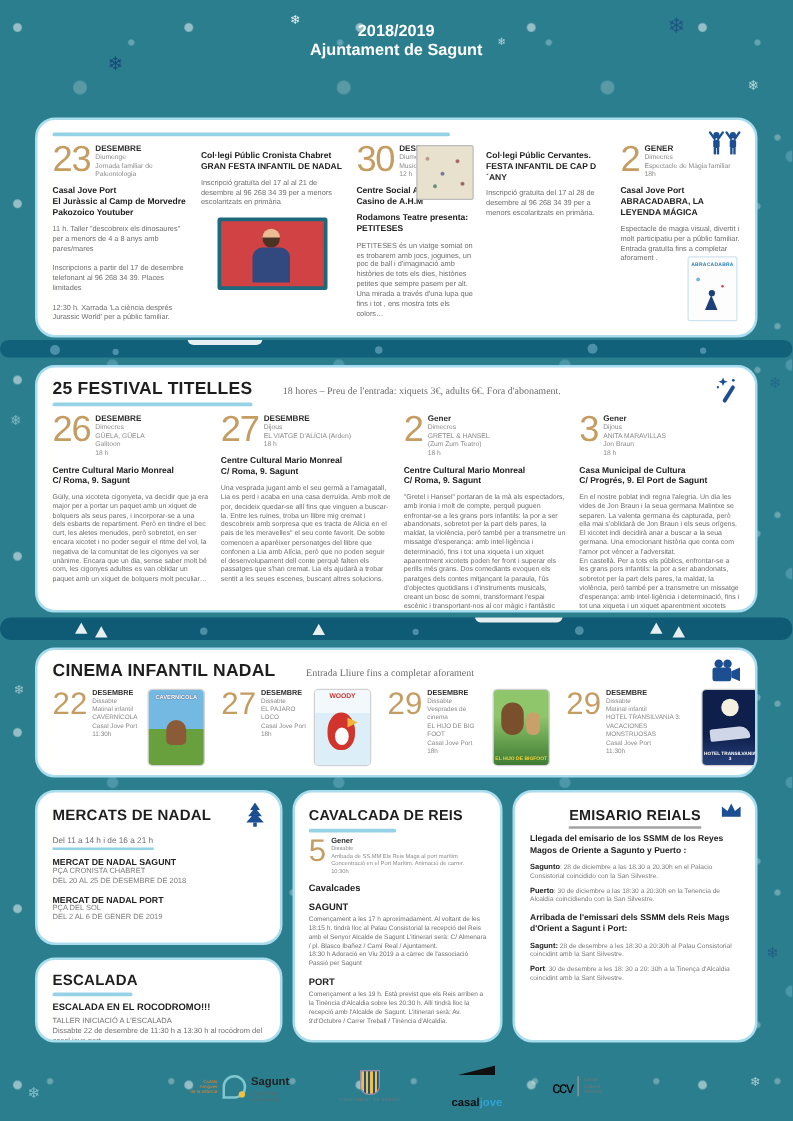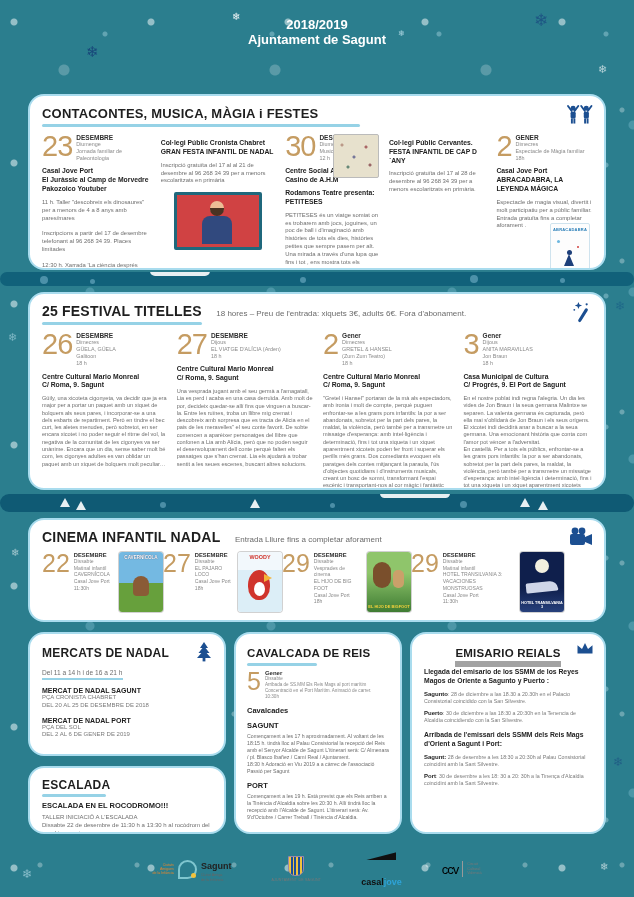--- a/index.html
+++ b/index.html
@@ -36,21 +36,21 @@
   .tree { position:absolute; width:0; height:0; border-left:5px solid transparent;
           border-right:5px solid transparent; border-bottom:9px solid #ffffff; opacity:.9; }
 
   
   .hdr { position:absolute; top:14px; left:0; width:634px; text-align:center; z-index:2; color:#fff; }
   .hdr-title { font-size:30px; font-weight:bold; letter-spacing:.5px; }
   .hdr-sub { font-size:13px; font-weight:bold; margin-top:3px; }
   .hdr-sub2 { font-size:13px; font-weight:bold; }
 
   .sec-title { font-size:13px; font-weight:bold; color:#1e1e1e; letter-spacing:.2px; display:inline-block; }
-  .sec-sub { font-size:8px; color:#6b6b6b; margin-left:10px; }
+  .sec-sub { font-size:8px; color:#6b6b6b; margin-left:20px;font-family:Liberation Serif, serif; }
   .ul { height:3px; background:#96d2e6; border-radius:2px; margin-top:2px; }
 
   .cols { display:flex; margin-top:7px; }
   .col { position:relative; }
   .ev-head { display:flex; align-items:flex-start; }
   .day { font-size:29px; line-height:.85; color:#c59c62; letter-spacing:-1px; flex:none; }
   .day-sm { font-size:25px; line-height:.9; color:#c59c62; flex:none; }
   .ev-head-r { margin-left:4px; min-width:0; }
   .month { font-size:6.5px; font-weight:bold; color:#2e2e2e; display:block; }
   .meta { font-size:5.4px; color:#8a8a8a; white-space:pre-line; line-height:1.32; display:block; }
@@ -156,21 +156,20 @@
 <span class="flake" style="left:613px;top:756px;font-size:12px;color:#1a4a80;opacity:.6">❄</span>
 <span class="flake" style="left:22px;top:868px;font-size:12px;color:#bfe3ee;opacity:.6">❄</span>
 <span class="flake" style="left:600px;top:862px;font-size:10px;color:#ffffff;opacity:.6">❄</span>
 
 <div class="hdr">
   <div class="hdr-sub">2018/2019</div>
   <div class="hdr-sub2">Ajuntament de Sagunt</div>
 </div>
 
 <div class="card" style="left:28px;top:94px;width:578px;height:176px;">
-  <span class="sec-title">CONTACONTES, MUSICA, MÀGIA i FESTES</span>
   <div class="ul" style="width:318px;"></div>
   <span class="icon-corner">
     <svg class="bluicon" width="30" height="22" viewBox="0 0 40 30">
       <g fill="none" stroke="#1c4f91" stroke-width="2.6" stroke-linecap="round">
         <line x1="5" y1="4" x2="10" y2="11"></line>
           <line x1="19" y1="4" x2="14" y2="11"></line>
         <line x1="23" y1="4" x2="28" y2="11"></line>
           <line x1="37" y1="4" x2="32" y2="11"></line>
       </g>
       <g fill="#1c4f91">
@@ -361,21 +360,21 @@
   <span class="sec-title" style="font-size:14px;">CINEMA INFANTIL NADAL</span>
   <span class="sec-sub">Entrada Lliure fins a completar aforament</span>
   <span class="icon-corner">
     <svg class="bluicon" width="26" height="20" viewBox="0 0 26 20">
       <circle cx="7" cy="4" r="3.4" fill="#1c4f91"></circle>
       <circle cx="14" cy="4" r="3.4" fill="#1c4f91"></circle>
       <rect x="2" y="7" width="15" height="11" rx="2" fill="#1c4f91"></rect>
       <polygon points="17,10 24,7 24,18 17,15" fill="#1c4f91"></polygon>
     </svg>
   </span>
-  <div class="cols" style="gap:0;margin-top:6px;">
+  <div class="cols" style="gap:14px;margin-top:6px;">
     <div class="cin-entry" style="gap:5px;">
       <div class="ev-head" style="width:72px;">
         <span class="day-sm">22</span>
         <span class="ev-head-r">
           <span class="month" style="font-size:5.8px;">DESEMBRE</span>
           <span class="meta" style="font-size:5.1px;">Dissabte
 Matinal infantil
 CAVERNÍCOLA
 Casal Jove Port
 11:30h</span>
@@ -479,21 +478,21 @@
   <div class="sub-h">Cavalcades</div>
   <div class="sub-h">SAGUNT</div>
   <div class="small-body">Començament a les 17 h aproximadament. Al voltant de les 18:15 h. tindrà lloc al Palau Consistorial la recepció del Reis amb el Senyor Alcalde de Sagunt L'itinerari serà: C/ Almenara / pl. Blasco Ibañez / Camí Real / Ajuntament.
 18:30 h Adoració en Viu 2019 a a càrrec de l'associació Passió per Sagunt</div>
   <div class="sub-h">PORT</div>
   <div class="small-body">Començament a les 19 h. Està previst que els Reis arriben a la Tinència d'Alcaldia sobre les 20:30 h. Allí tindrà lloc la recepció amb l'Alcalde de Sagunt. L'itinerari serà: Av. 9'd'Octubre / Carrer Treball / Tinència d'Alcaldia.</div>
 </div>
 
 <div class="card" style="left:410px;top:632px;width:196px;height:202px;padding:9px 12px;">
   <div style="text-align:center;">
-    <span class="s-title" style="font-size:11.5px;border-bottom:6px solid #a3a3a3;padding-bottom:2px;">EMISARIO REIALS</span>
+    <span class="s-title" style="font-size:11.5px;border-bottom:2px solid #a3a3a3;padding-bottom:2px;">EMISARIO REIALS</span>
   </div>
   <span class="icon-corner" style="top:8px;right:10px;">
     <svg class="bluicon" width="18" height="13" viewBox="0 0 24 17">
       <path d="M2 15 L2 4 L8 9 L12 1 L16 9 L22 4 L22 15 Z" fill="#1c4f91"></path>
     </svg>
   </span>
   <div class="em-head">Llegada del emisario de los SSMM de los Reyes Magos de Oriente a Sagunto y Puerto :</div>
   <div class="em-line"><b>Sagunto</b><span>: 28 de diciembre a las 18.30 a 20.30h en el Palacio Consistorial coincidido con la San Silvestre.</span></div>
   <div class="em-line"><b>Puerto</b><span>: 30 de diciembre a las 18:30 a 20:30h en la Tenencia de Alcaldía coincidiendo con la San Silvestre.</span></div>
   <div class="em-head">Arribada de l'emissari dels SSMM dels Reis Mags d'Orient a Sagunt i Port:</div>

